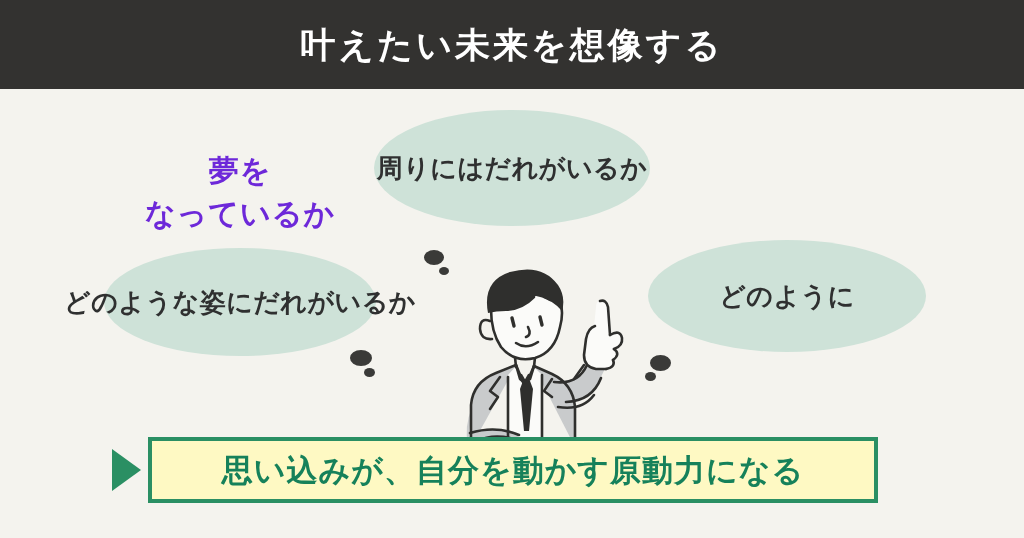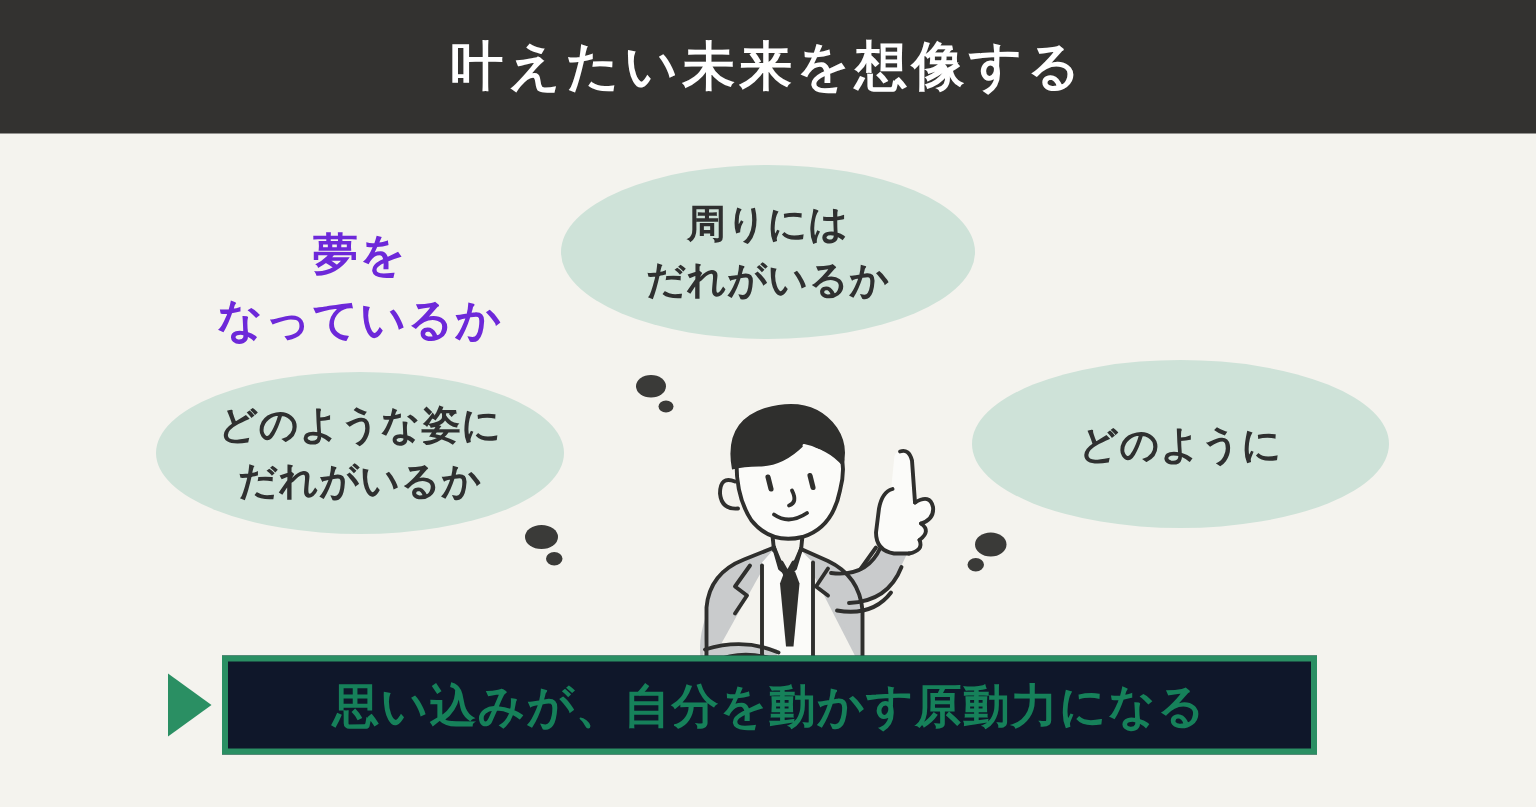--- a/index.html
+++ b/index.html
@@ -58,21 +58,21 @@
     margin-top: 24px;
   }
   #lead-text .ln { display: block; }
 
   
   .bubble {
     position: absolute;
     background: #cee2d8;
     border-radius: 50%;
     display: flex;
-    flex-direction: column;
+    flex-direction: row;
     align-items: center;
     justify-content: center;
     color: #2f3030;
     font-size: 26px;
     font-weight: bold;
     line-height: 1.42;
     letter-spacing: 0.5px;
     text-align: center;
   }
   .bubble .ln { display: block; white-space: nowrap; }
@@ -131,21 +131,21 @@
     border-bottom: 21px solid transparent;
   }
   #callout-box {
     position: absolute;
     left: 148px;
     top: 437px;
     width: 730px;
     height: 66px;
     box-sizing: border-box;
     border: 4px solid #2a8f63;
-    background: #0f172a;
+    background: #fef9c3;
     display: flex;
     align-items: center;
     justify-content: center;
   }
   #callout-text {
     color: #16815a;
     font-size: 31px;
     font-weight: bold;
     letter-spacing: 1px;
     white-space: nowrap;

